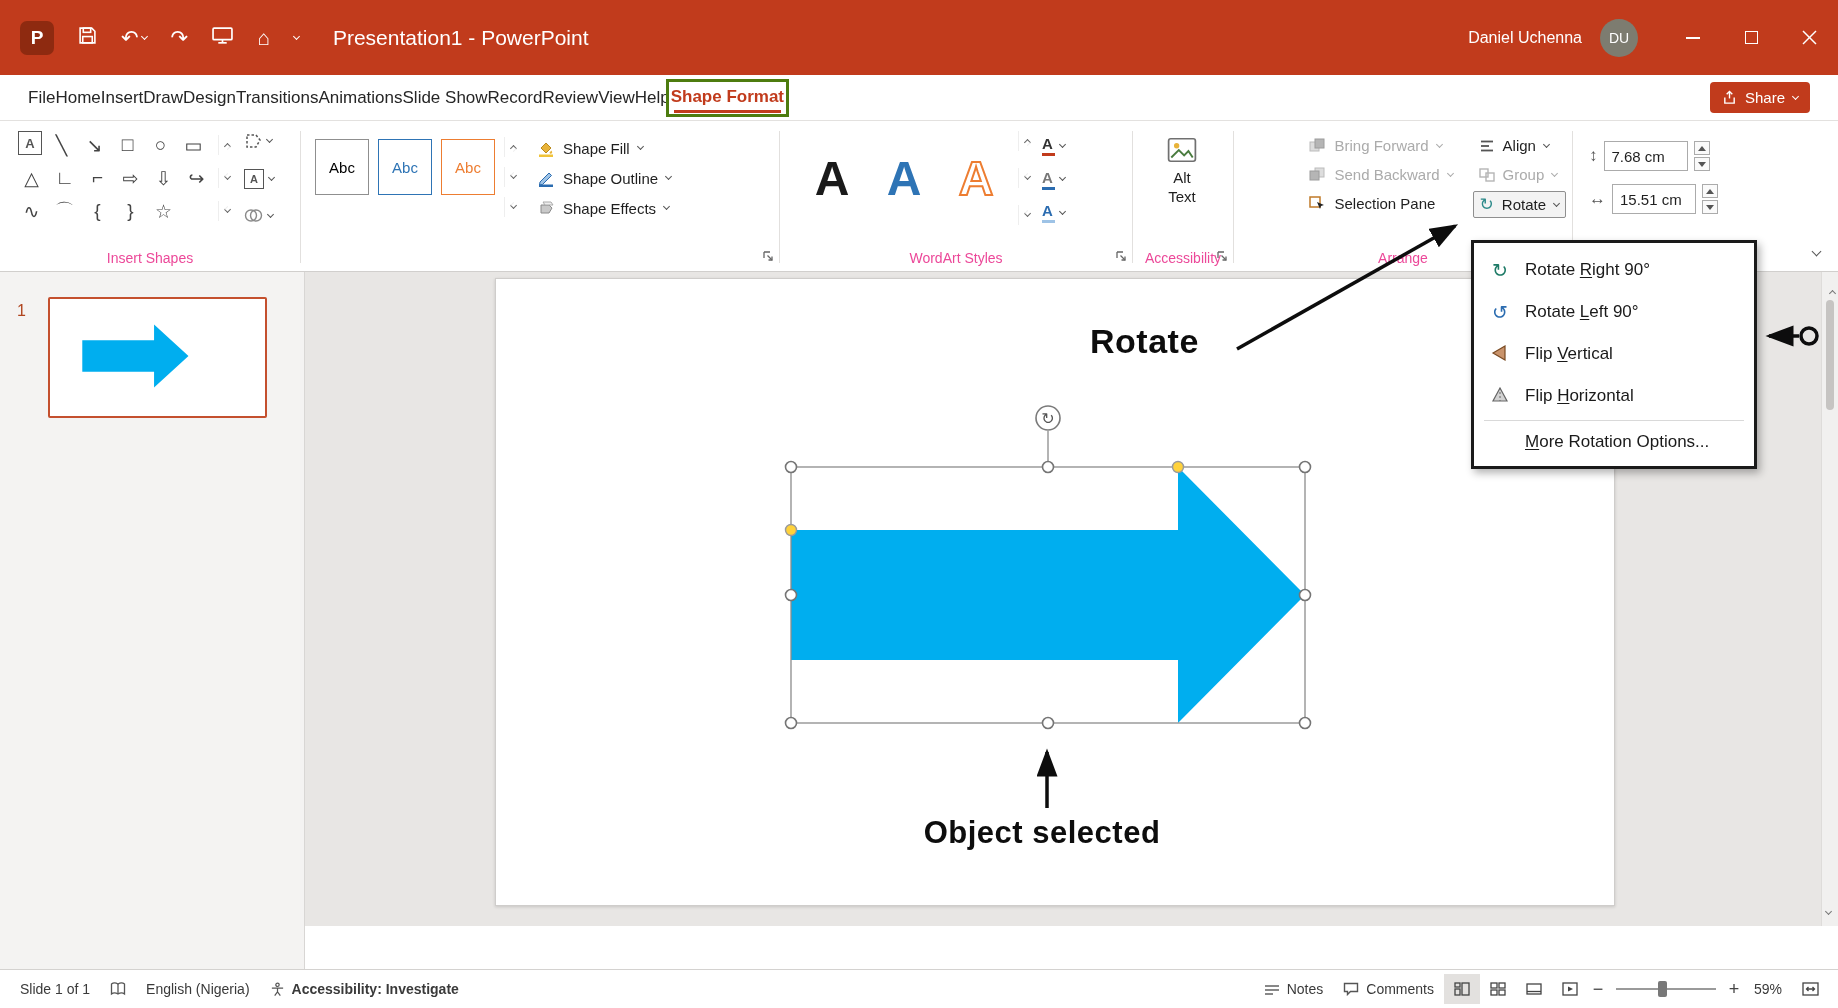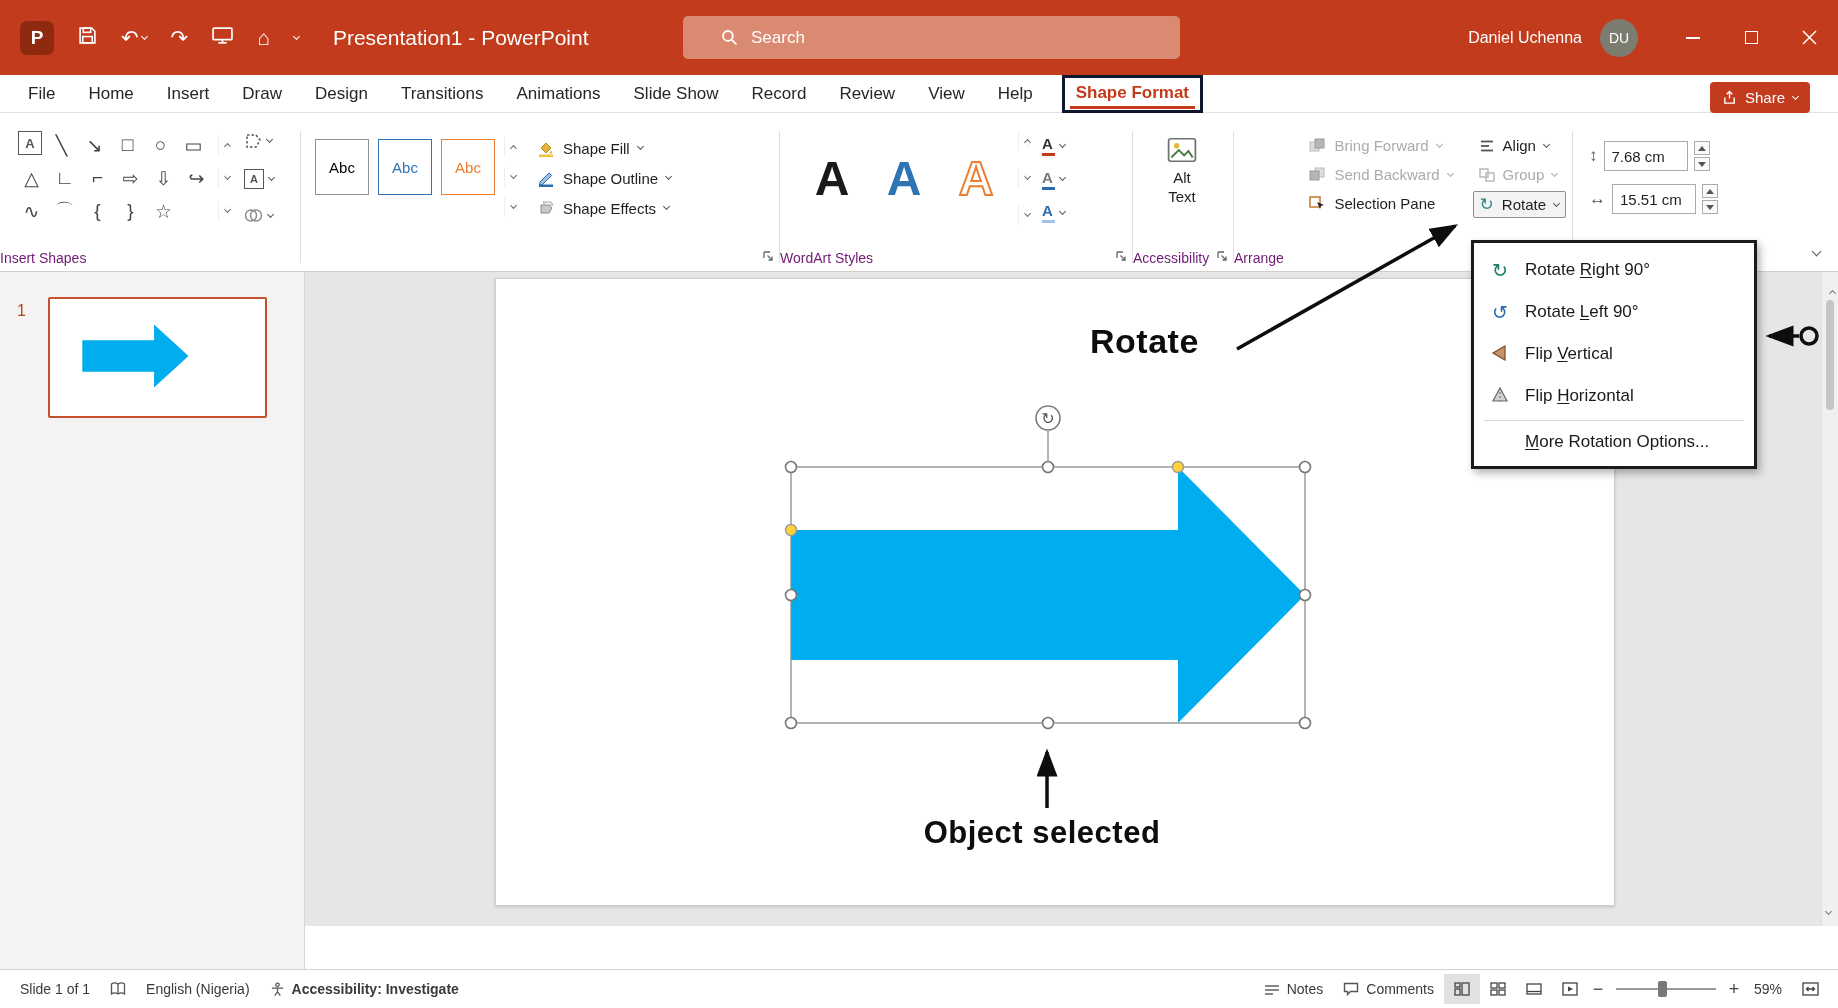--- a/index.html
+++ b/index.html
@@ -18,32 +18,32 @@
   .user-name { font-size:16px; margin-right:18px; }
   .avatar { width:38px; height:38px; border-radius:50%; background:#7D7C70; display:flex; align-items:center; justify-content:center; font-size:14px; margin-right:26px;text-align:right; }
   .winbtn { width:58px; height:75px; display:flex; align-items:center; justify-content:center; }
   .min-glyph { width:14px; height:2px; background:#fff; display:block; }
   .max-glyph { width:13px; height:13px; border:1.4px solid #fff; display:block; }
   .chev { display:inline-block; width:7px; height:7px; border-right:1.6px solid currentColor; border-bottom:1.6px solid currentColor; transform:rotate(45deg); margin-top:-3px; }
   .chev.up { transform:rotate(-135deg); margin-top:3px; }
   .chev.sm { width:5px; height:5px; }
 
   
-  .tabsrow { position:absolute; top:75px; left:0; right:0; height:38px; background:#fff; border-bottom:1px solid #e3e1df; display:flex; align-items:center; padding-left:28px; gap:33px; font-size:17px; color:#262626; }
+  .tabsrow { position:absolute; top:75px; left:0; right:0; height:46px; background:#fff; border-bottom:1px solid #e3e1df; display:flex; align-items:center; padding-left:28px; font-size:17px; color:#262626; }
   .tab { white-space:nowrap; }
-  .annot-box { position:relative; border:3px solid #0f172a; padding:5px 11px 7px; margin:0 -4px; }
+  .annot-box { position:relative; border:3px solid #4d7c0f; padding:5px 2px 7px; margin:0 -4px; }
   .annot-box::after { content:""; position:absolute; left:5px; right:5px; bottom:1px; height:3px; background:#C13B1C; }
   .tab.active { color:#C13B1C; font-weight:bold; }
   .share-btn { position:absolute; right:28px; top:7px; height:31px; background:#C13B1C; color:#fff; border-radius:4px; display:flex; align-items:center; gap:8px; padding:0 12px; font-size:15px; }
 
   
   .ribbon { position:absolute; top:121px; left:0; right:0; height:151px; background:#fff; border-bottom:1px solid #d1cfcd; display:flex; }
   .vsep { width:1px; background:#e2e0de; margin:10px 0 8px; flex:none; }
   .rgroup { position:relative; flex:none; height:100%; padding:6px 6px 26px; }
-  .rgroup-label { position:absolute; bottom:5px; left:0; right:0; text-align:left; font-size:14px; color:#701a75; white-space:nowrap; }
+  .rgroup-label { position:absolute; bottom:5px; left:0; right:0; text-align:center; font-size:14px; color:#ec4899; white-space:nowrap; }
   .launcher { position:absolute; right:5px; bottom:5px; }
   
   .shapes-wrap { display:flex; gap:8px; padding:4px 4px 0 12px; }
   .shapes-grid { display:flex; flex-direction:column; gap:5px; }
   .srow { display:flex; gap:6px; }
   .sg { width:27px; height:28px; display:flex; align-items:center; justify-content:center; font-size:19px; color:#444; }
   .abox { width:24px; height:24px; border:1.6px solid #555; font-size:13px; font-weight:bold; color:#555; }
   .gal-scroll { display:flex; flex-direction:column; justify-content:space-between; padding:4px 0; color:#666; }
   .gal-scroll span { width:18px; height:20px; display:flex; align-items:center; justify-content:center; border-left:1px solid #eee; }
   .shapes-mini { display:flex; flex-direction:column; justify-content:space-between; padding:2px 0; }
@@ -151,27 +151,20 @@
             <line x1="6" y1="15" x2="14" y2="15"></line>
           </svg>
       </span>
       <span class="qat">
           <span>⌂</span>
         </span>
       <span class="chev sm" style="color:#fff"></span>
     </div>
     <div class="tb-title">Presentation1  -  PowerPoint</div>
 
-    <div class="search">
-      <svg width="17" height="17" viewBox="0 0 16 16" fill="none" stroke="#fff" stroke-width="1.7">
-          <circle cx="6.5" cy="6.5" r="4.6"></circle>
-          <line x1="10.2" y1="10.2" x2="14.5" y2="14.5"></line>
-        </svg>
-      <span>Search</span>
-    </div>
 
     <div class="tb-right">
       <span class="user-name">Daniel Uchenna</span>
       <span class="avatar">DU</span>
       <span class="winbtn">
           <span class="min-glyph"></span>
         </span>
       <span class="winbtn">
           <span class="max-glyph"></span>
         </span>

